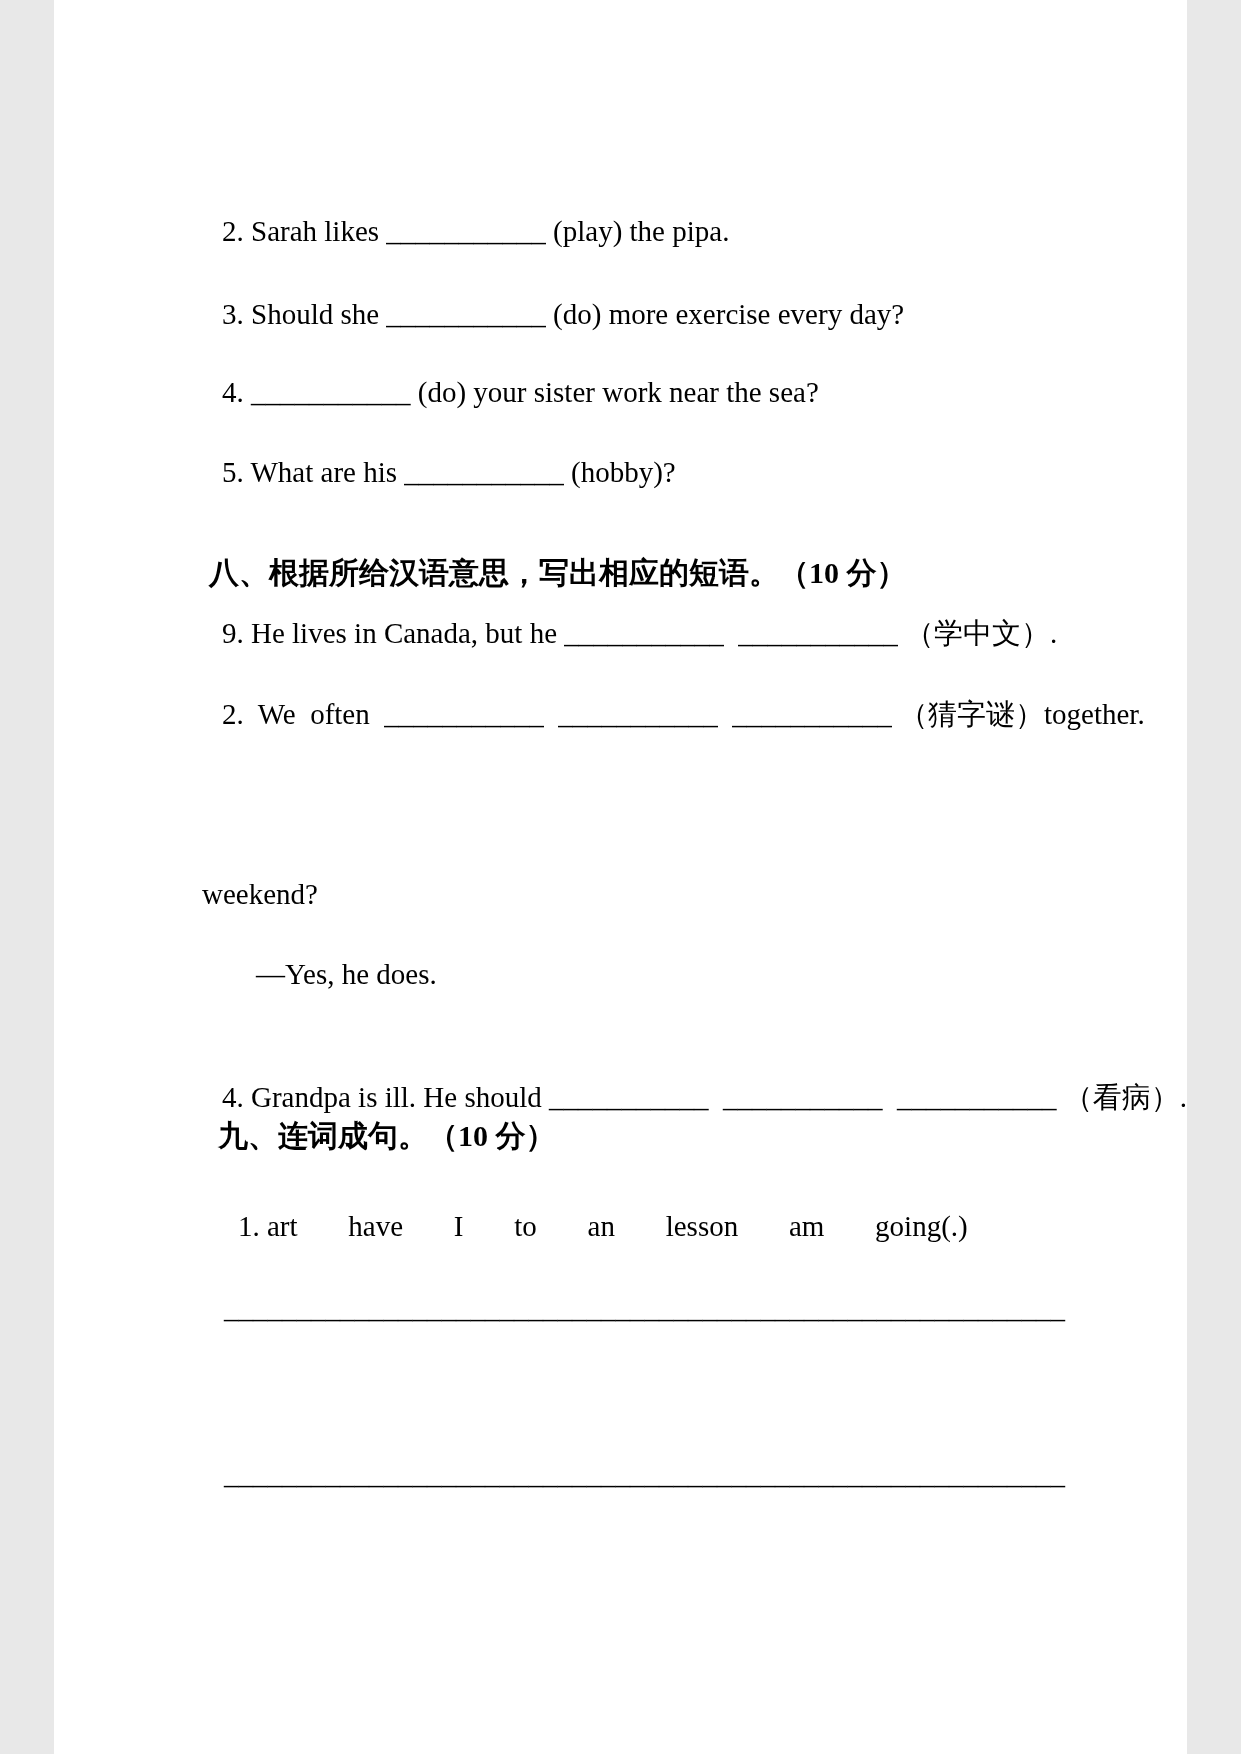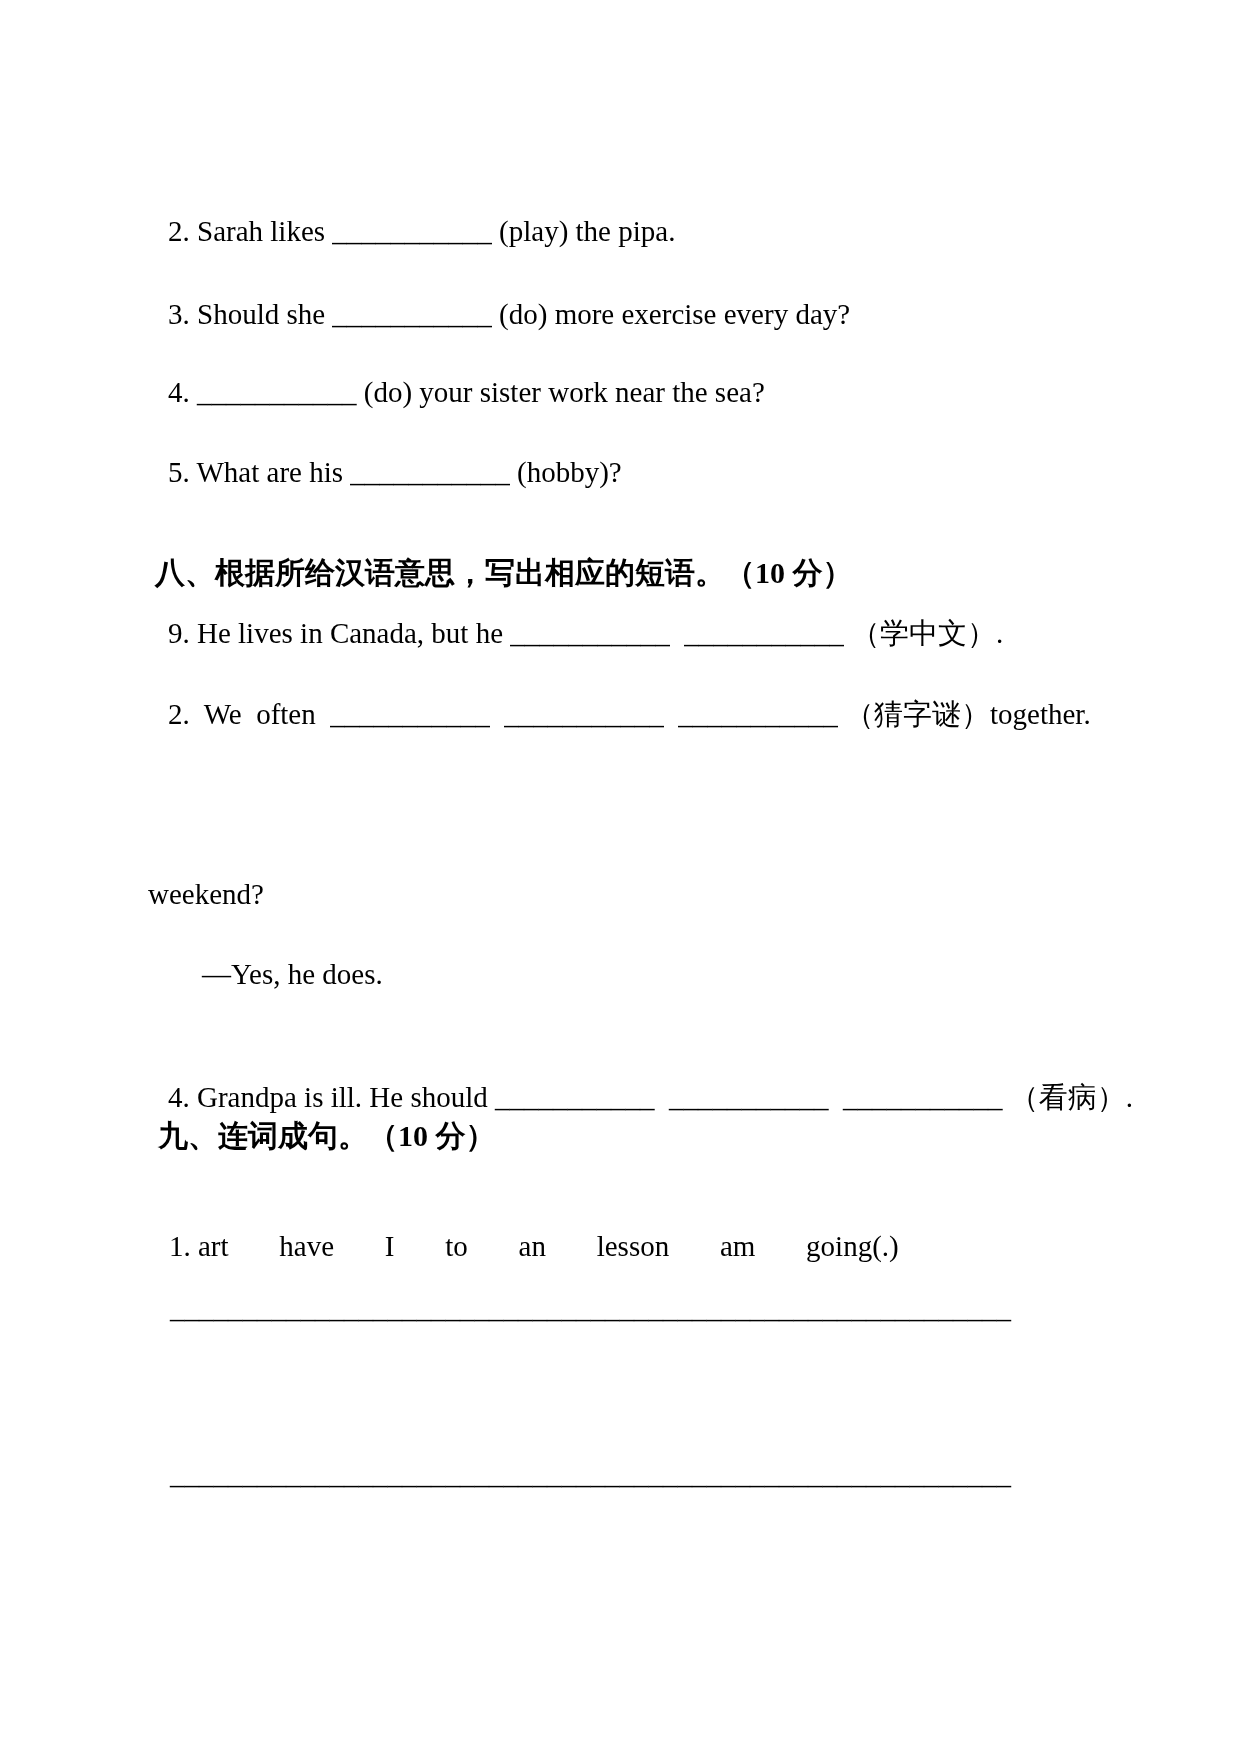--- a/index.html
+++ b/index.html
@@ -2,21 +2,21 @@
 <html><head>
 <meta charset="utf-8">
 <style>
   html, body {
     margin: 0;
     padding: 0;
     background: #e8e8e8;
   }
   .page {
     position: relative;
-    width: 1241px;
+    width: 1133px;
     height: 1754px;
     margin: 0 auto;
     background: #ffffff;
     overflow: hidden;
     font-family: "Liberation Serif", "DejaVu Serif", serif;
     font-size: 29px;
     color: #000000;
     -webkit-font-smoothing: antialiased;
   }
   .line {
@@ -37,22 +37,22 @@
   .l-s7-5  { top: 455px;  left: 168px; }
   
   .l-h8    { top: 516px;  left: 155px; margin-top: 40px; }
   .l-e1    { top: 616px;  left: 168px; }
   .l-e2    { top: 697px;  left: 168px; }
   .l-e3a   { top: 777px;  left: 168px; }
   .l-e3b   { top: 877px;  left: 148px; }
   .l-e3c   { top: 957px;  left: 202px; }
   .l-e4    { top: 1080px; left: 168px; }
   
-  .l-h9    { top: 1119px; left: 158px; text-align: right; }
-  .l-n1    { top: 1209px; left: 169px; margin-top: 20px; }
+  .l-h9    { top: 1119px; left: 164px; text-align: right; }
+  .l-n1    { top: 1209px; left: 184px; }
   .l-al1   { top: 1291px; left: 170px; }
   .l-n2    { top: 1372px; left: 168px; }
   .l-al2   { top: 1457px; left: 170px; }
   .l-n3    { top: 1535px; left: 168px; }
 </style>
 </head>
 <body>
 
 <div class="page">
 

